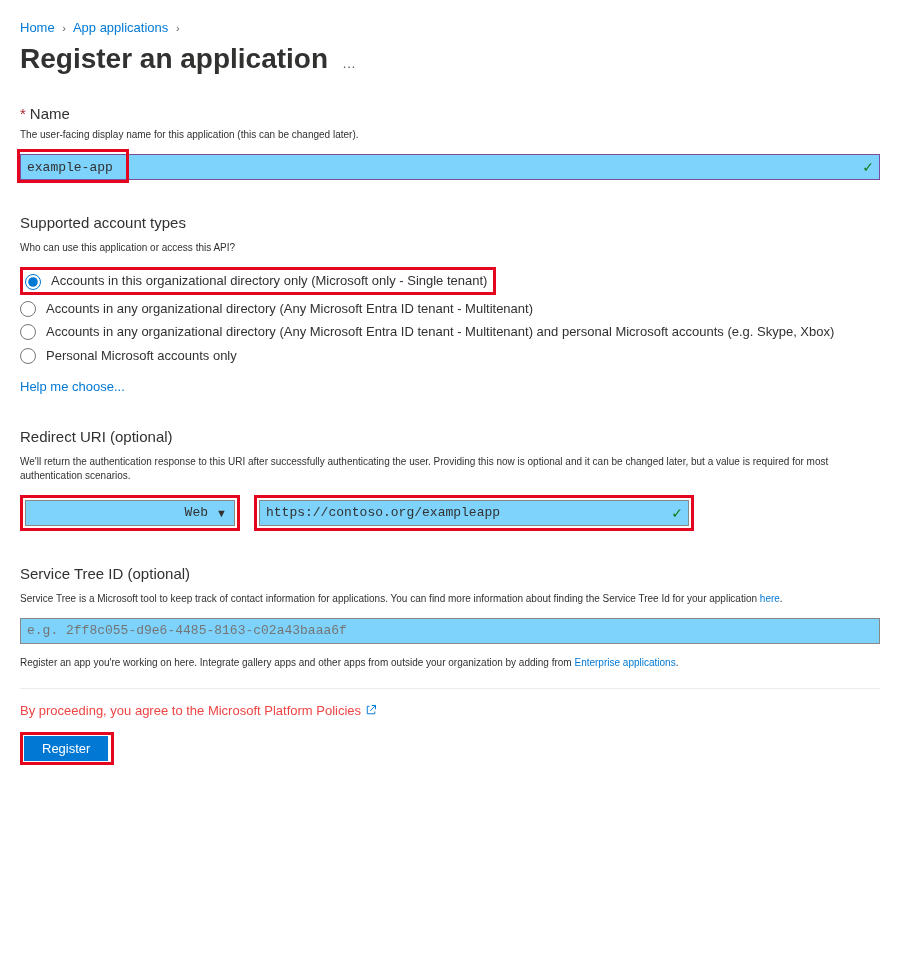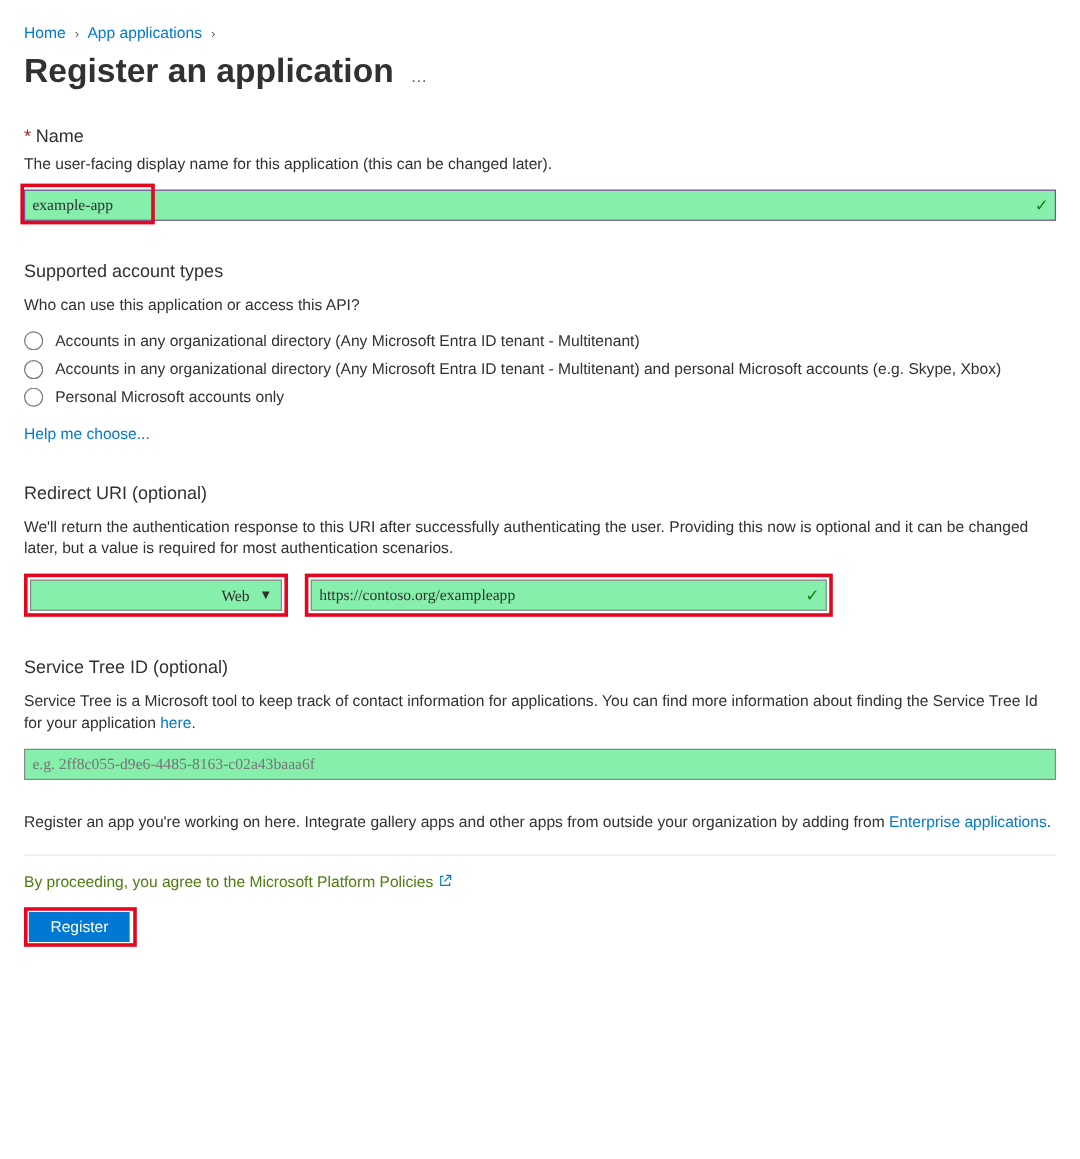--- a/index.html
+++ b/index.html
@@ -18,31 +18,31 @@
   .breadcrumb .sep { color: #605e5c; margin: 0 4px; font-size: 11px; }
 
   .page-title-row { display: flex; align-items: center; gap: 14px; }
   h1.page-title { font-size: 28px; font-weight: 600; margin: 2px 0 30px 0; }
   .ellipsis { color: #605e5c; letter-spacing: 1px; font-size: 14px; margin-top:-20px;}
 
   .section { margin-bottom: 34px; }
   .field-label { font-size: 15px; margin-bottom: 6px; }
   .field-label .req { color: #a4262c; margin-right: 4px; }
   .section-heading { font-size: 15px; margin-bottom: 10px; }
-  .help-text { font-size: 13px; color: #323130; margin-bottom: 12px; line-height: 1.4; }
+  .help-text { font-size: 10px; color: #323130; margin-bottom: 12px; line-height: 1.4; }
 
   .text-input, .select-box {
     width: 100%;
     height: 26px;
     border: 1px solid #8a8886;
     padding: 2px 28px 2px 6px;
-    font-family: Liberation Serif, serif;
+    font-family: Liberation Mono, monospace;
     font-size: 13px;
     color: #323130;
-    background: #86efac;
+    background: #7dd3fc;
   }
 
   .input-wrap { position: relative; }
   .input-wrap .check-icon {
     position: absolute; right: 6px; top: 50%; transform: translateY(-50%);
     color: #107c10; font-size: 14px; pointer-events: none;
   }
 
   .radio-group { margin-top: 8px; }
   .radio-row { display: flex; align-items: flex-start; gap: 10px; margin: 5px 0; line-height: 1.4; }
@@ -57,21 +57,21 @@
     pointer-events: none; color: #323130; font-size: 11px;
   }
   .uri-shell { position: relative; width: 430px; }
 
   .highlight-box { border: 3px solid #e3061e; padding: 2px; display: inline-block; }
   .highlight-box.tight { padding: 1px 3px 1px 1px; }
   .highlight-box .inner { display: block; }
 
   .hr { border: none; border-top: 1px solid #edebe9; margin: 18px 0 14px 0; }
 
-  .footer-text { font-size: 13px; color: #4d7c0f; margin-bottom: 14px; display: flex; align-items: center; gap: 4px;}
+  .footer-text { font-size: 13px; color: #ef4444; margin-bottom: 14px; display: flex; align-items: center; gap: 4px;}
   .ext-icon { width: 12px; height: 12px; }
 
   .register-btn {
     background: #0078d4; color: #fff; border: none;
     padding: 5px 18px; font-size: 13px; cursor: pointer;
     font-family: inherit;
   }
 
   
   .name-row { position: relative; }
@@ -116,20 +116,26 @@
     <div class="name-overlay-box"></div>
   </div>
 </div>
 
 
 <div class="section">
   <div class="section-heading">Supported account types</div>
   <div class="help-text">Who can use this application or access this API?</div>
   <div class="radio-group">
 
+    <div class="radio-row">
+      <span class="radio-highlight">
+        <input type="radio" name="acct" id="acct0" checked="" style="">
+        <label for="acct0">Accounts in this organizational directory only (Microsoft only - Single tenant)</label>
+      </span>
+    </div>
 
     <div class="radio-row">
       <input type="radio" name="acct" id="acct1" style="">
       <label for="acct1">Accounts in any organizational directory (Any Microsoft Entra ID tenant - Multitenant)</label>
     </div>
 
     <div class="radio-row">
       <input type="radio" name="acct" id="acct2" style="">
       <label for="acct2">Accounts in any organizational directory (Any Microsoft Entra ID tenant - Multitenant) and personal Microsoft accounts (e.g. Skype, Xbox)</label>
     </div>
@@ -161,21 +167,21 @@
     <span class="highlight-box">
       <span class="uri-shell input-wrap inner">
         <input type="text" class="text-input" value="https://contoso.org/exampleapp" style="">
         <span class="check-icon">✓</span>
       </span>
     </span>
   </div>
 </div>
 
 
-<div class="section" style="margin-bottom:26px;">
+<div class="section" style="margin-bottom:12px;">
   <div class="section-heading">Service Tree ID (optional)</div>
   <div class="help-text">
     <span>Service Tree is a Microsoft tool to keep track of contact information for applications. You can find more information about finding the Service Tree Id for your application </span><a class="inline-link">here</a><span>.</span>
   </div>
   <input type="text" class="text-input" style="color: rgb(96, 94, 92);" placeholder="e.g. 2ff8c055-d9e6-4485-8163-c02a43baaa6f">
 </div>
 
 
 <div class="help-text">
   <span>Register an app you're working on here. Integrate gallery apps and other apps from outside your organization by adding from </span><a class="inline-link">Enterprise applications</a><span>.</span>

